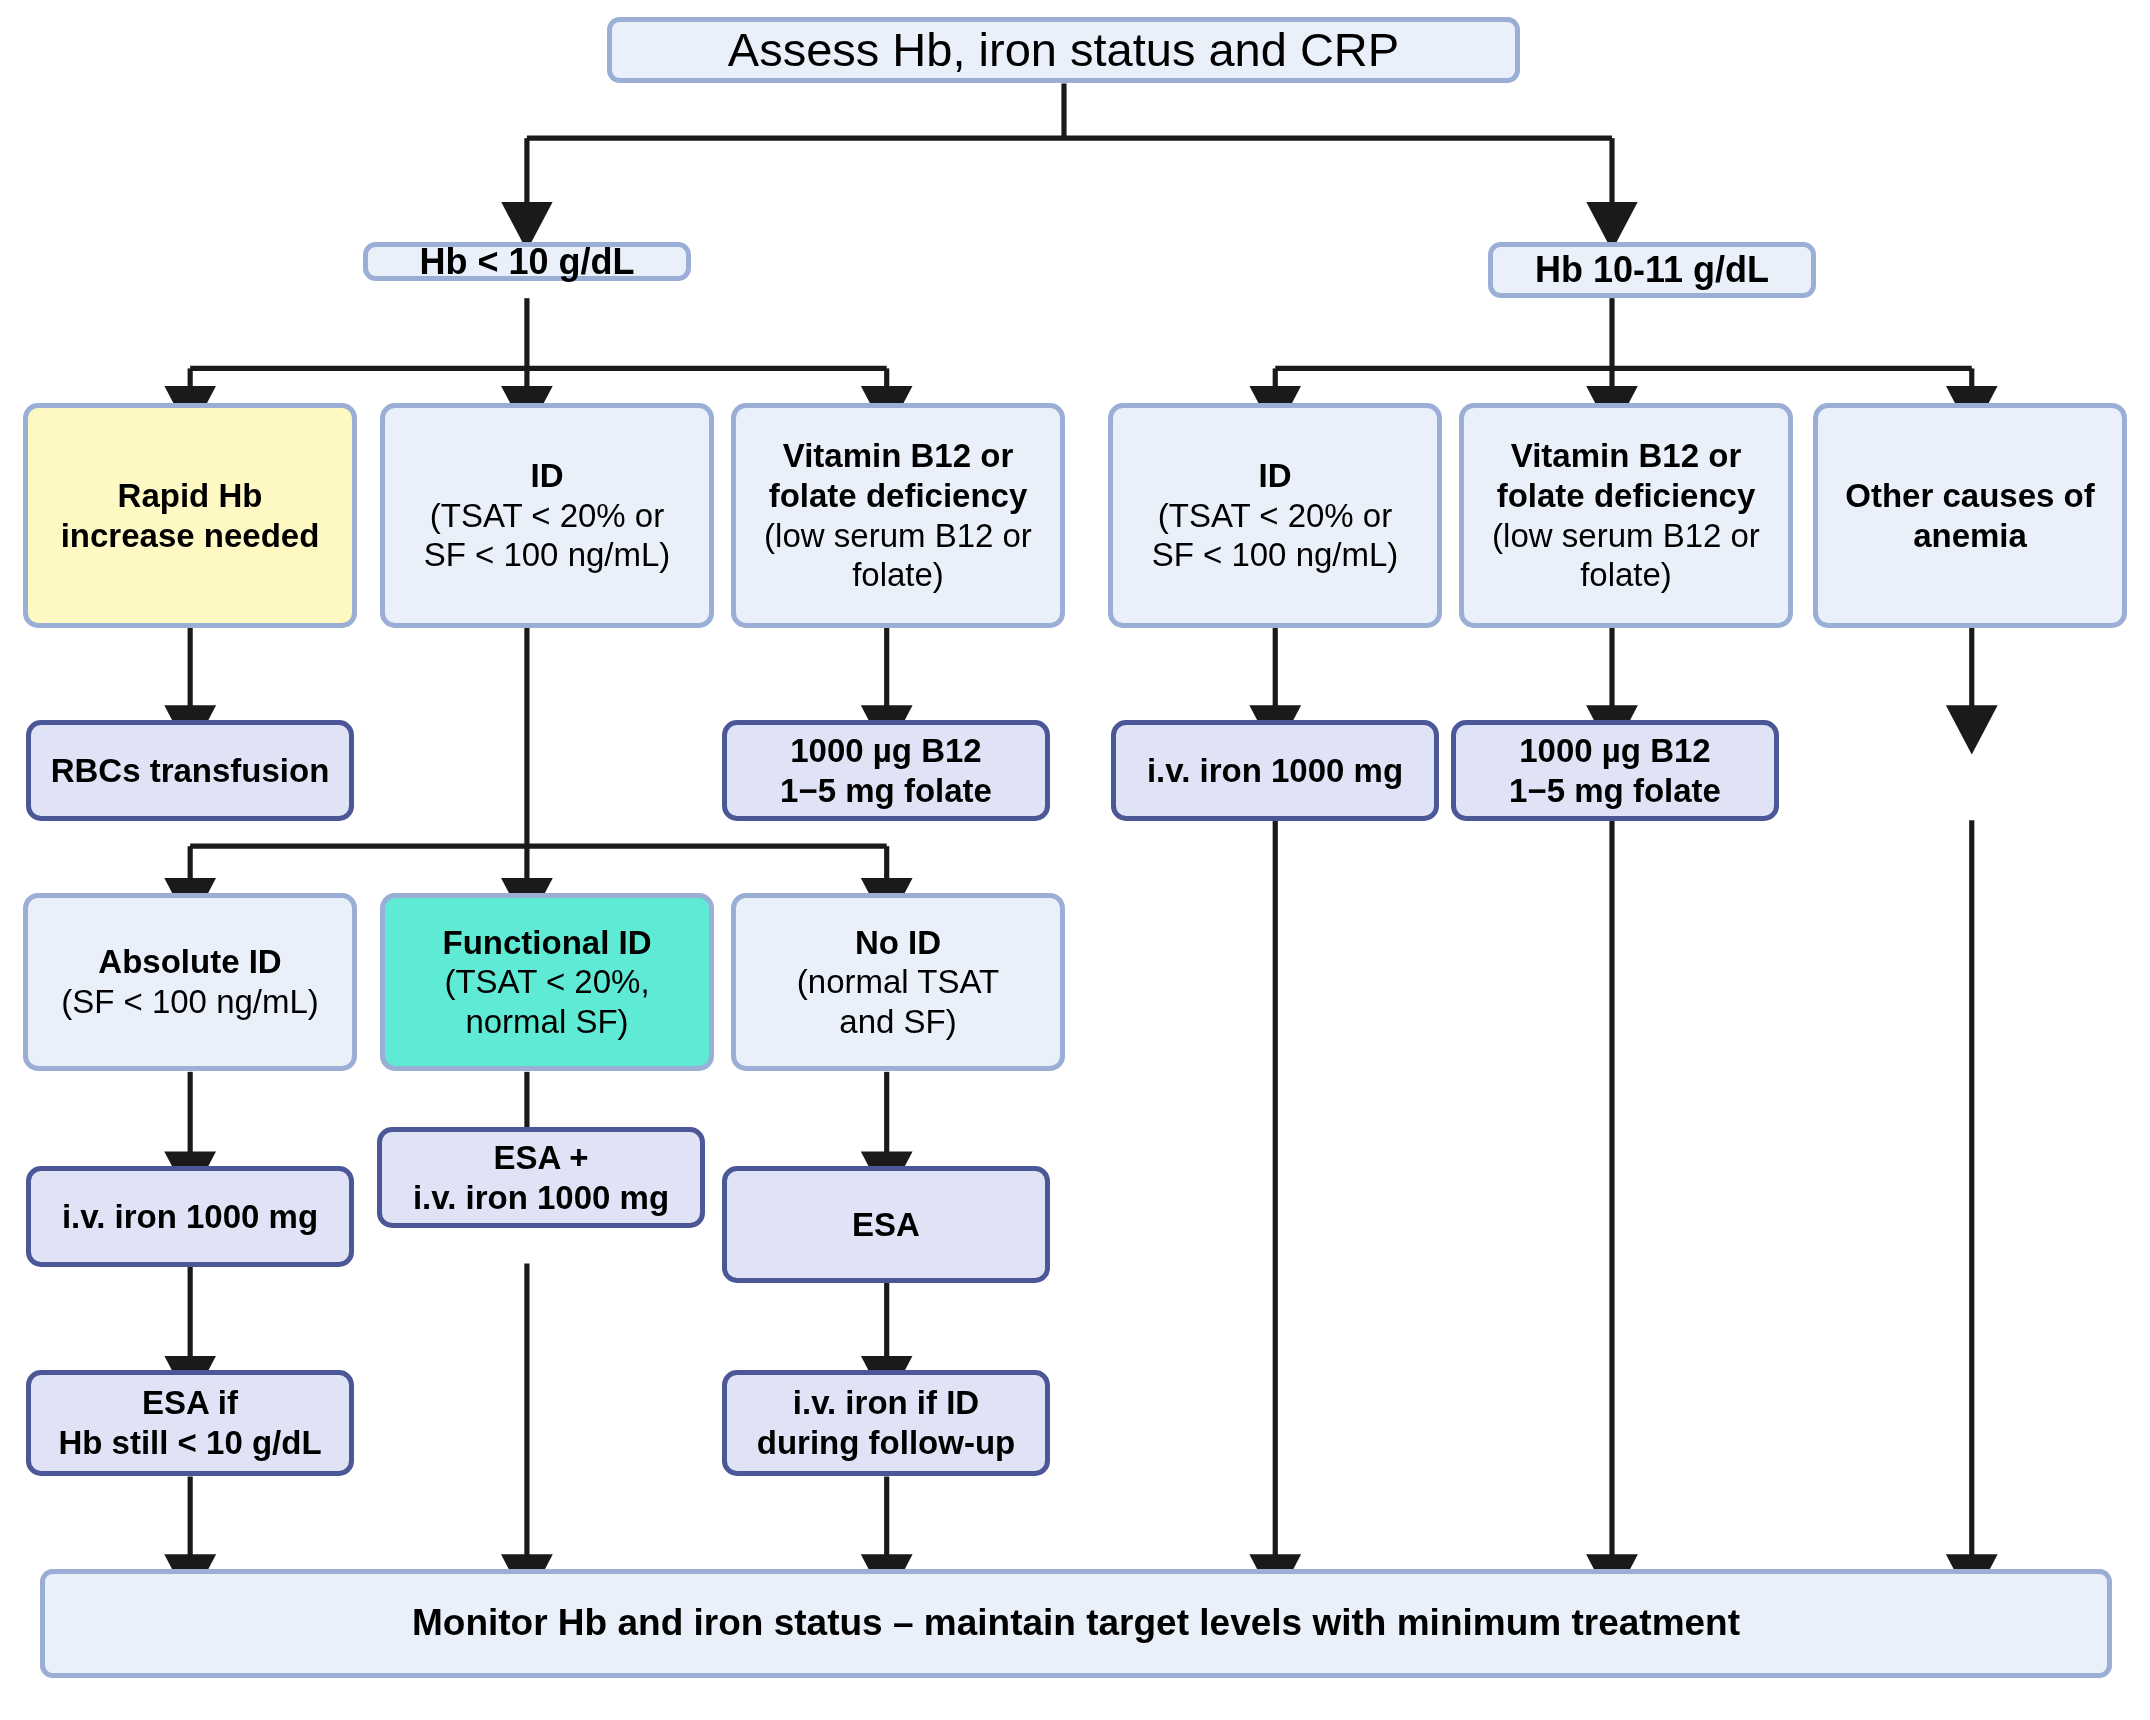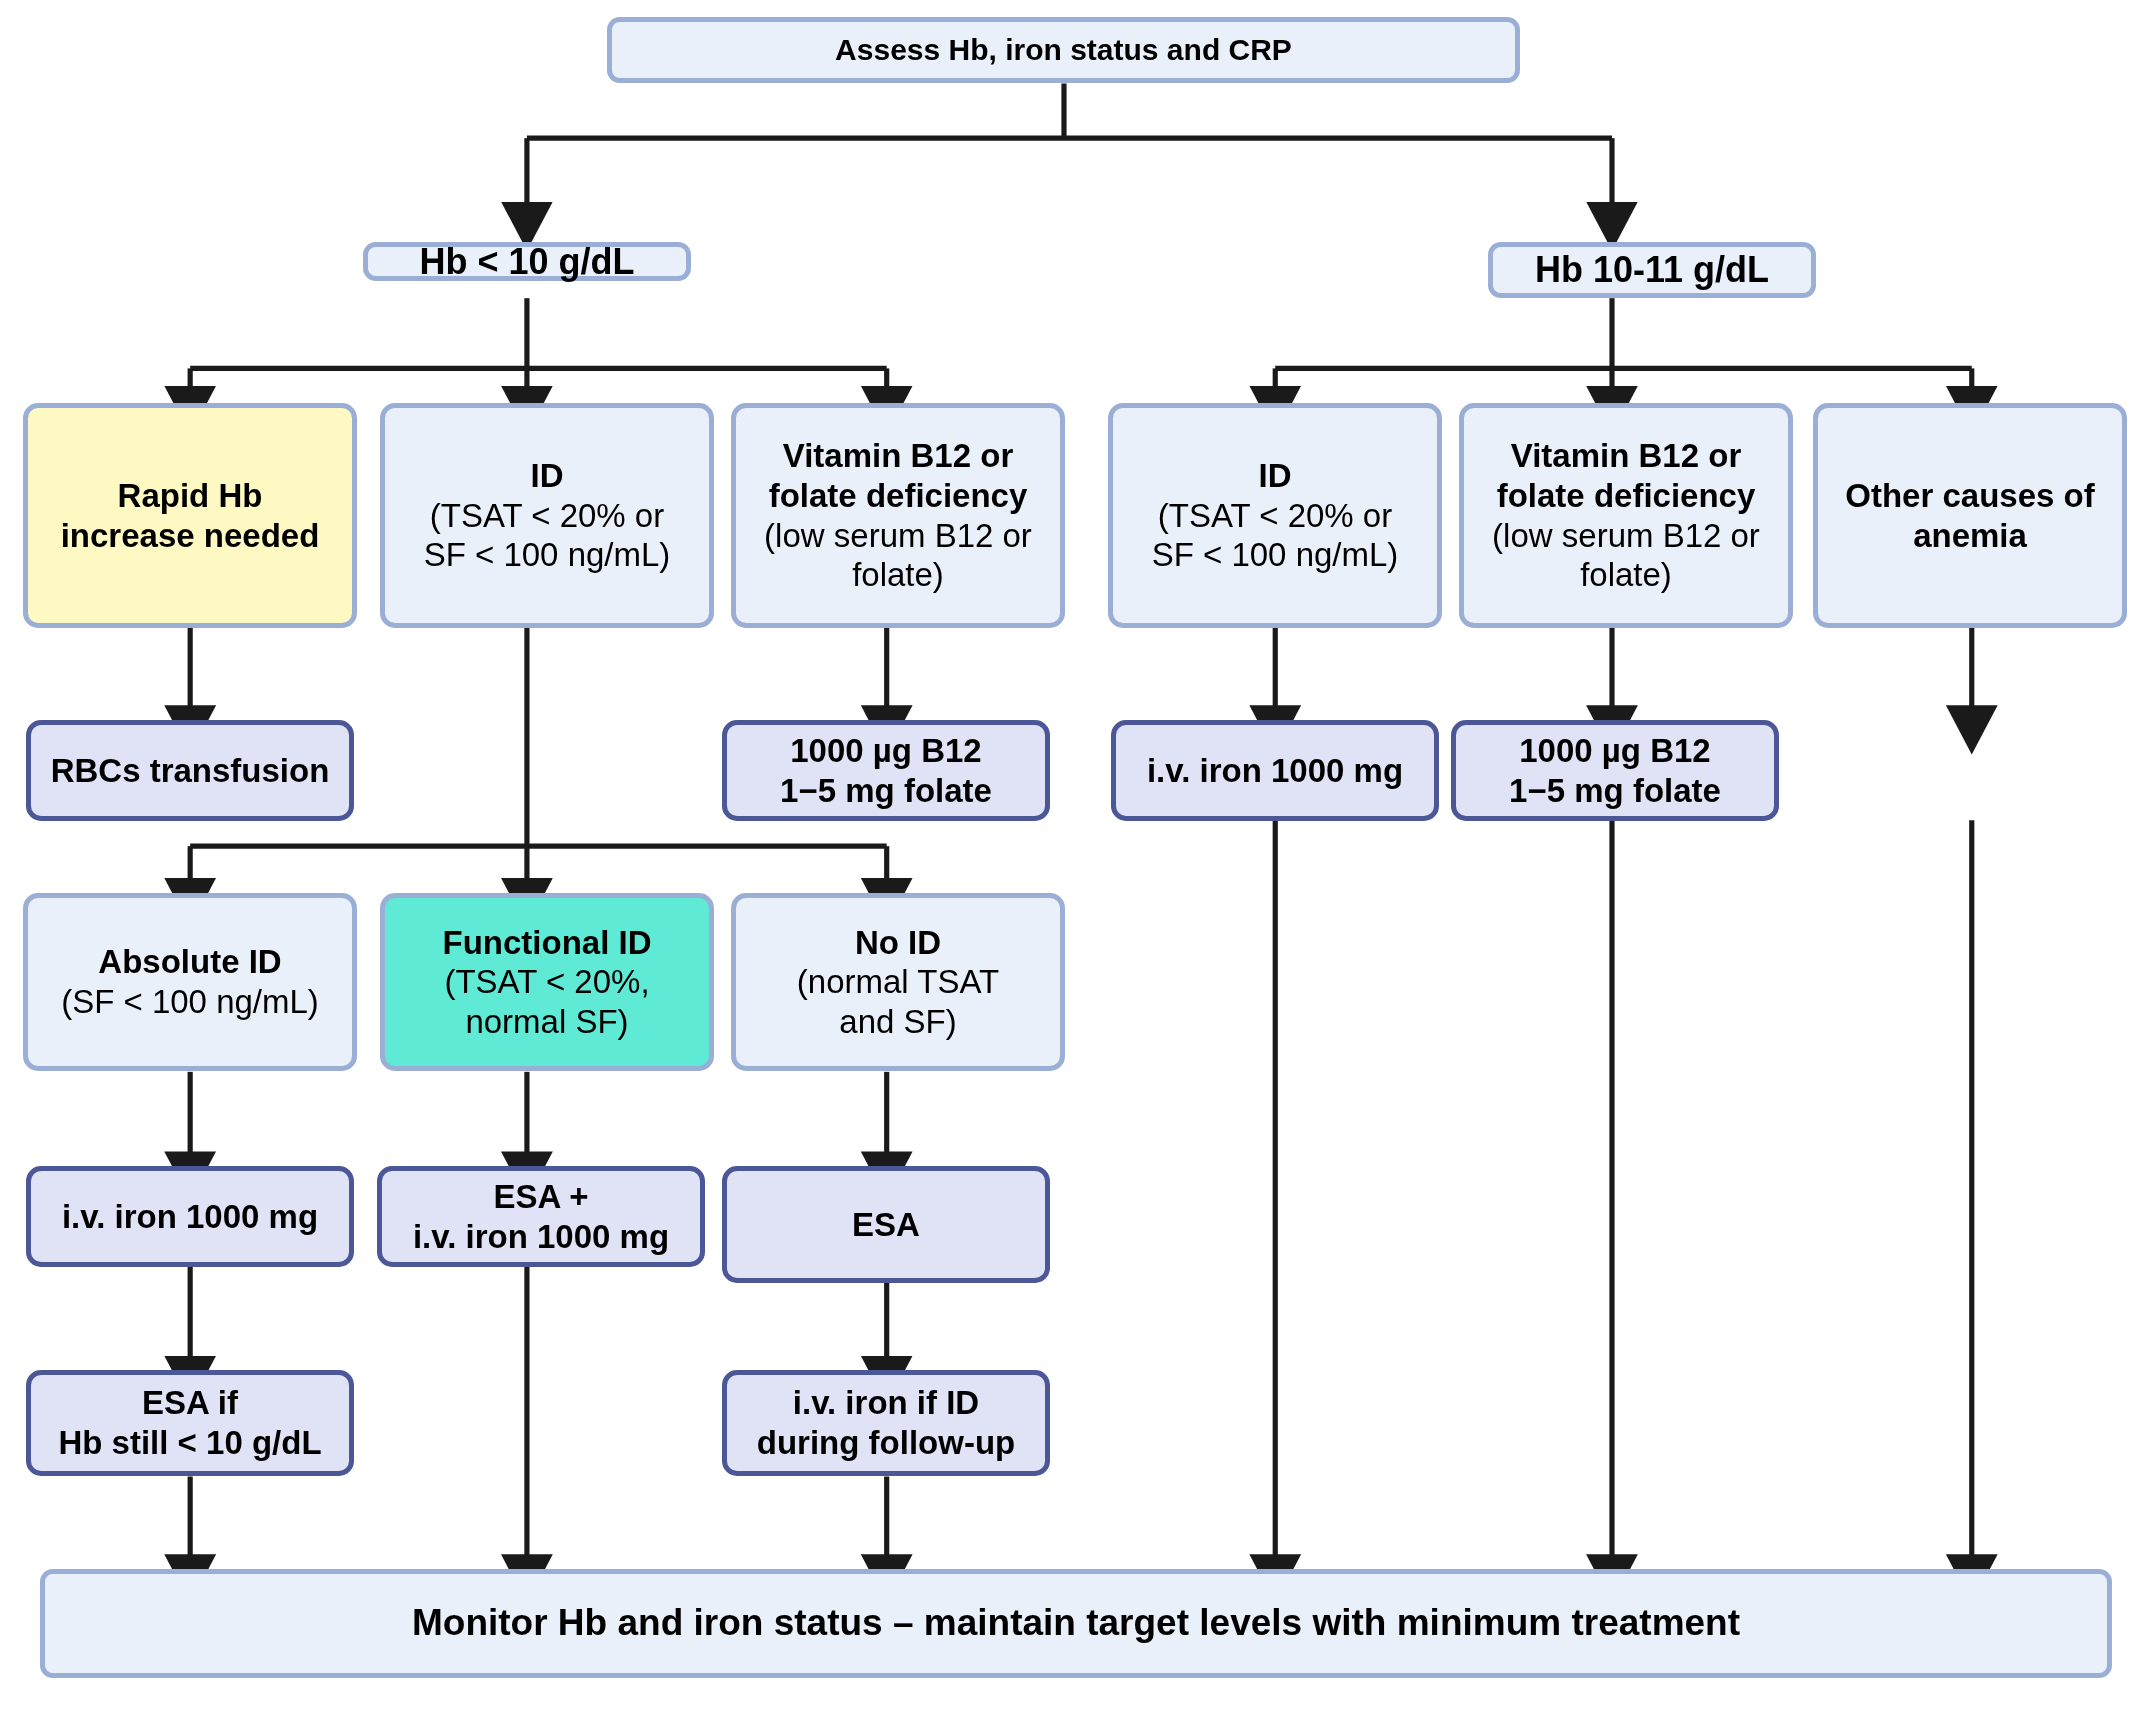--- a/index.html
+++ b/index.html
@@ -41,21 +41,21 @@
   }
   .node.dark{
     background:#dfe3f5;
     border:5.2px solid #4b5796;
   }
   .node .t{ display:block; width:100%; }
   .t.b{ font-weight:bold; }
   .t.n{ font-weight:normal; }
 
   
-  .fs-title{ font-size:30px; font-weight:bold; }
+  .fs-title{ font-size:47px; font-weight:normal; }
   .fs-lvl  { font-size:36px; font-weight:bold; }
   .fs-box  { font-size:33px; }
   .fs-tx   { font-size:33px; font-weight:bold; }
   .fs-foot { font-size:37px; font-weight:bold; }
 </style>
 </head>
 <body>
 
 <div id="page" style="background: rgb(255, 255, 255);">
 
@@ -171,21 +171,21 @@
   <div class="node light fs-box" style="left: 731px; top: 893px; width: 334px; height: 178px; background: rgb(234, 240, 250); border-color: rgb(154, 174, 214);">
     <span class="t b">No ID</span>
     <span class="t n">(normal TSAT</span>
     <span class="t n">and SF)</span>
   </div>
 
   <div class="node dark fs-tx" style="left: 26px; top: 1166px; width: 328px; height: 101px; background: rgb(223, 227, 245); border-color: rgb(75, 87, 150);">
     <span class="t">i.v. iron 1000 mg</span>
   </div>
 
-  <div class="node dark fs-tx" style="left: 377px; top: 1166px; width: 328px; height: 101px; background: rgb(223, 227, 245); border-color: rgb(75, 87, 150);">
+  <div class="node dark fs-tx" style="left: 377px; top: 1127px; width: 328px; height: 101px; background: rgb(223, 227, 245); border-color: rgb(75, 87, 150);">
     <span class="t">ESA +</span>
     <span class="t">i.v. iron 1000 mg</span>
   </div>
 
   <div class="node dark fs-tx" style="left: 722px; top: 1166px; width: 328px; height: 117px; background: rgb(223, 227, 245); border-color: rgb(75, 87, 150);">
     <span class="t">ESA</span>
   </div>
 
   <div class="node dark fs-tx" style="left: 26px; top: 1370px; width: 328px; height: 106px; background: rgb(223, 227, 245); border-color: rgb(75, 87, 150);">
     <span class="t">ESA if</span>

